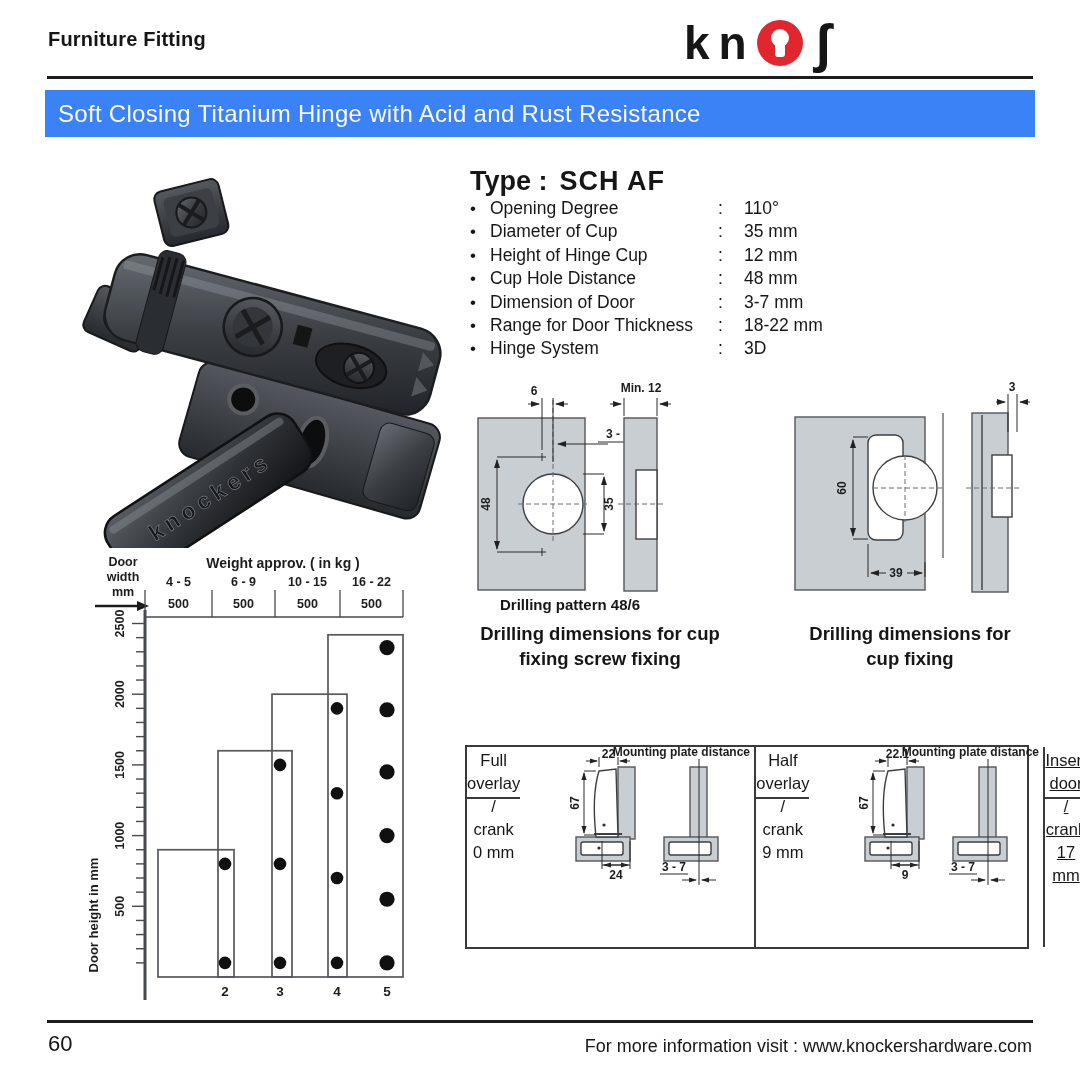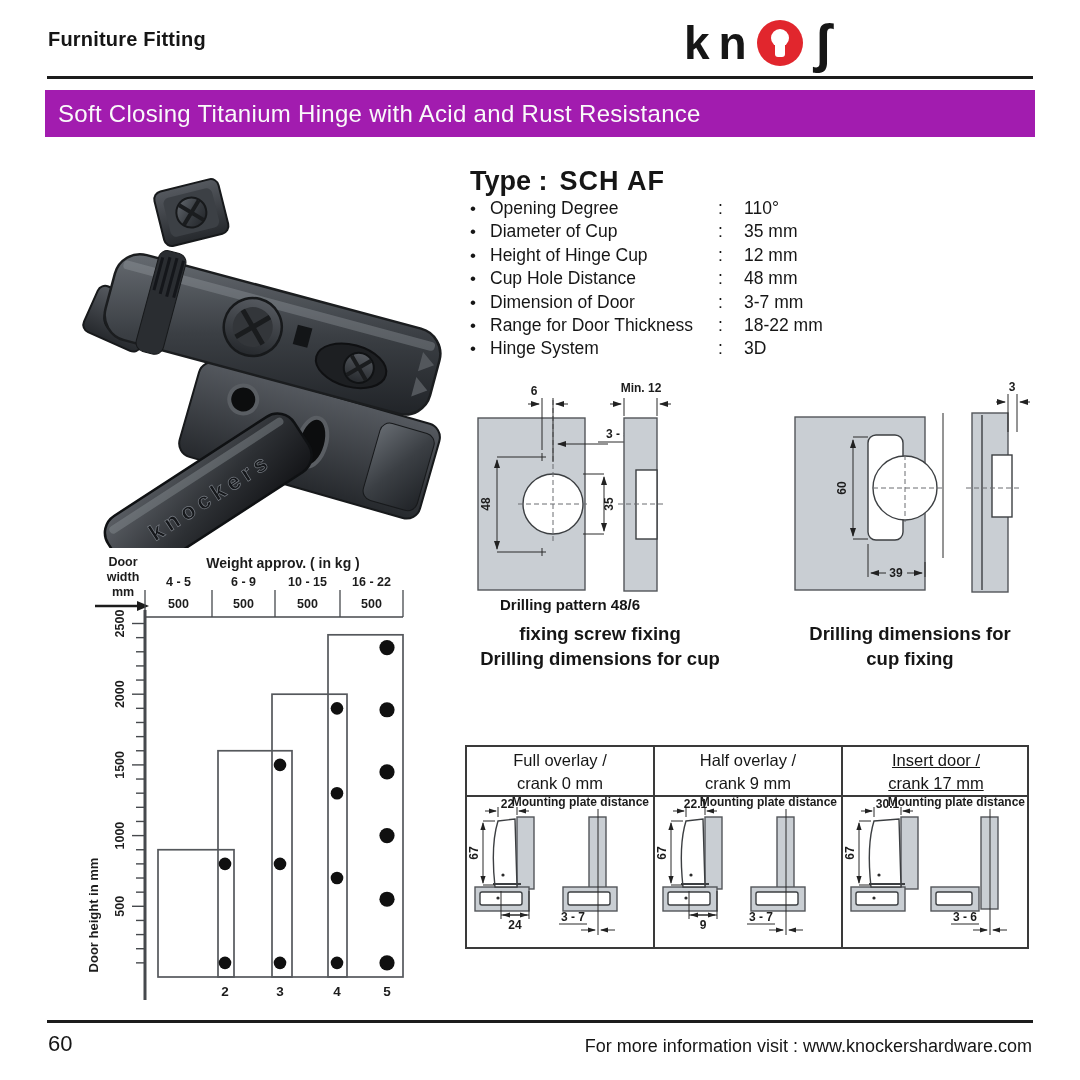--- a/index.html
+++ b/index.html
@@ -8,42 +8,42 @@
   .abs{position:absolute;}
   
   .section-title{left:48px;top:28px;font-size:20px;font-weight:bold;letter-spacing:.2px;}
   .logo{left:684px;top:14px;width:300px;height:58px;display:flex;align-items:center;}
   .logo span{font-weight:bold;font-size:46px;letter-spacing:9px;line-height:1;}
   .logo .swash{font-size:54px;letter-spacing:0;margin-left:2px;}
   .logo-o{width:46px;height:46px;border-radius:50%;display:inline-block;position:relative;margin:0 9px 0 1px;flex:0 0 auto;}
   .logo-o .kh-head{position:absolute;left:14px;top:9px;width:18px;height:18px;border-radius:50%;background:#fff;}
   .logo-o .kh-stem{position:absolute;left:18px;top:20px;width:10px;height:17px;border-radius:3px;background:#fff;}
   .rule-top{left:47px;top:76px;width:986px;height:3px;background:#1c1c1c;}
-  .banner{left:45px;top:90px;width:990px;height:47px;background:#a21caf;display:flex;align-items:center;}
+  .banner{left:45px;top:90px;width:990px;height:47px;background:#3b82f6;display:flex;align-items:center;}
   .banner div{color:#fafafa;font-size:24px;margin-left:13px;letter-spacing:.3px;}
   
   .type-row{left:470px;top:166px;font-size:27px;font-weight:bold;}
   .type-row .tval{margin-left:12px;letter-spacing:1px;}
   .specs{left:470px;top:197px;display:grid;grid-template-columns:20px 228px 26px auto;
          font-size:17.5px;line-height:23.4px;}
   .specs .b{text-align:left;}
   .specs .b::before{content:"•";font-size:17px;}
   
   .cap-small{font-size:15px;font-weight:bold;text-align:center;}
   .cap-big{font-size:18.5px;font-weight:bold;text-align:center;line-height:25px;}
   
   svg text{font-family:"Liberation Sans",sans-serif;}
   .g{fill:#c9ced3;stroke:#53565a;stroke-width:1.4;}
   .w{fill:#ffffff;stroke:#3c3f42;stroke-width:1.4;}
   .dim{stroke:#2b2b2b;stroke-width:1;fill:none;}
   .dash{stroke:#6a6d70;stroke-width:1;stroke-dasharray:5 3;fill:none;}
   .dtxt{font-size:12px;font-weight:bold;fill:#1c1c1c;}
   
   .ov-table{left:465px;top:745px;width:560px;height:200px;border:2.5px solid #3a3a3a;display:flex;}
-  .ov-col{flex:1;border-right:2.5px solid #3a3a3a;display:flex;flex-direction:column;}
+  .ov-col{flex:1;border-right:2.5px solid #3a3a3a;display:flex;gap:48px;}
   .ov-col:last-child{border-right:none;text-decoration:underline;}
   .ov-head{height:48px;border-bottom:2.5px solid #3a3a3a;text-align:center;font-size:16.5px;line-height:23px;padding-top:2px;}
   .ov-body{flex:1;position:relative;}
   
   .rule-bot{left:47px;top:1020px;width:986px;height:3px;background:#1c1c1c;}
   .page-num{left:48px;top:1031px;font-size:22px;}
   .footer-info{right:48px;top:1036px;font-size:18px;}
 </style>
 </head>
 <body>
@@ -189,22 +189,22 @@
   <rect x="164" y="36" width="33" height="173" class="g"></rect>
   <rect x="176" y="88" width="21" height="69" class="w"></rect>
   <path class="dash" d="M158,122 H204"></path>
   <path class="dim" d="M164,16 V34 M197,16 V34"></path>
   <line class="dim" x1="150" y1="22" x2="161" y2="22" marker-end="url(#arrA)"></line>
   <line class="dim" x1="211" y1="22" x2="200" y2="22" marker-end="url(#arrA)"></line>
   <text class="dtxt" x="181" y="10" text-anchor="middle">Min. 12</text>
 </svg>
 <div class="abs cap-small" style="left:455px;top:596px;width:230px">Drilling pattern 48/6</div>
 <div class="abs cap-big" style="left:455px;top:621px;width:290px">
+  <div>Drilling dimensions for cup</div>
   <div>fixing screw fixing</div>
-  <div>Drilling dimensions for cup</div>
 </div>
 
 <svg class="abs" style="left:740px;top:382px;width:300px;height:212px" viewBox="0 0 300 212">
   <defs>
     <marker id="arrB" markerWidth="9" markerHeight="8" refX="8" refY="3" orient="auto" markerUnits="userSpaceOnUse">
       <path d="M0,0 L9,3 L0,6 Z" fill="#222"></path>
     </marker>
   </defs>
   <rect x="55" y="35" width="130" height="173" class="g"></rect>
   <rect x="128" y="53" width="35" height="105" rx="8" class="w"></rect>

